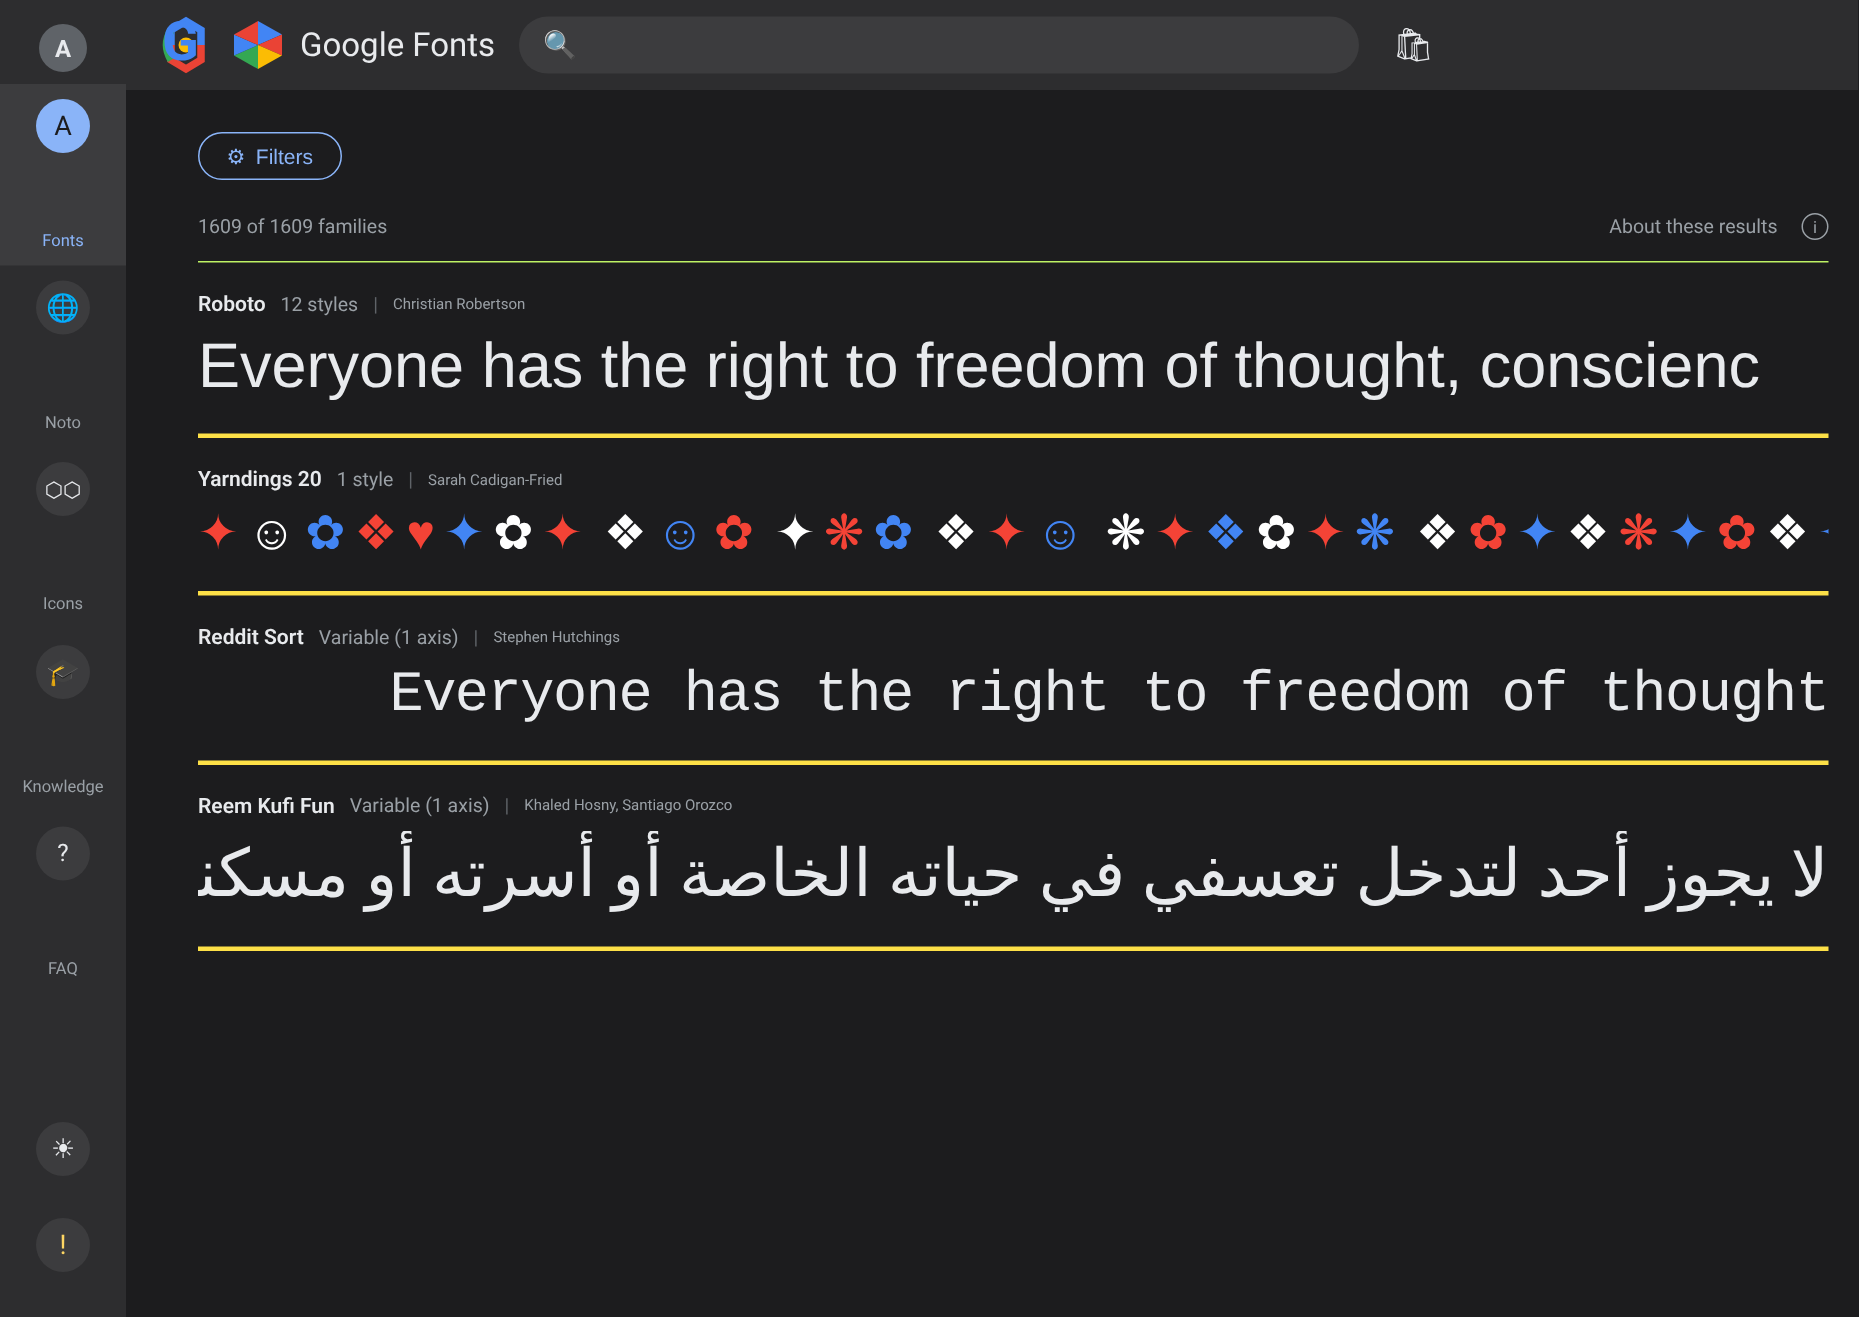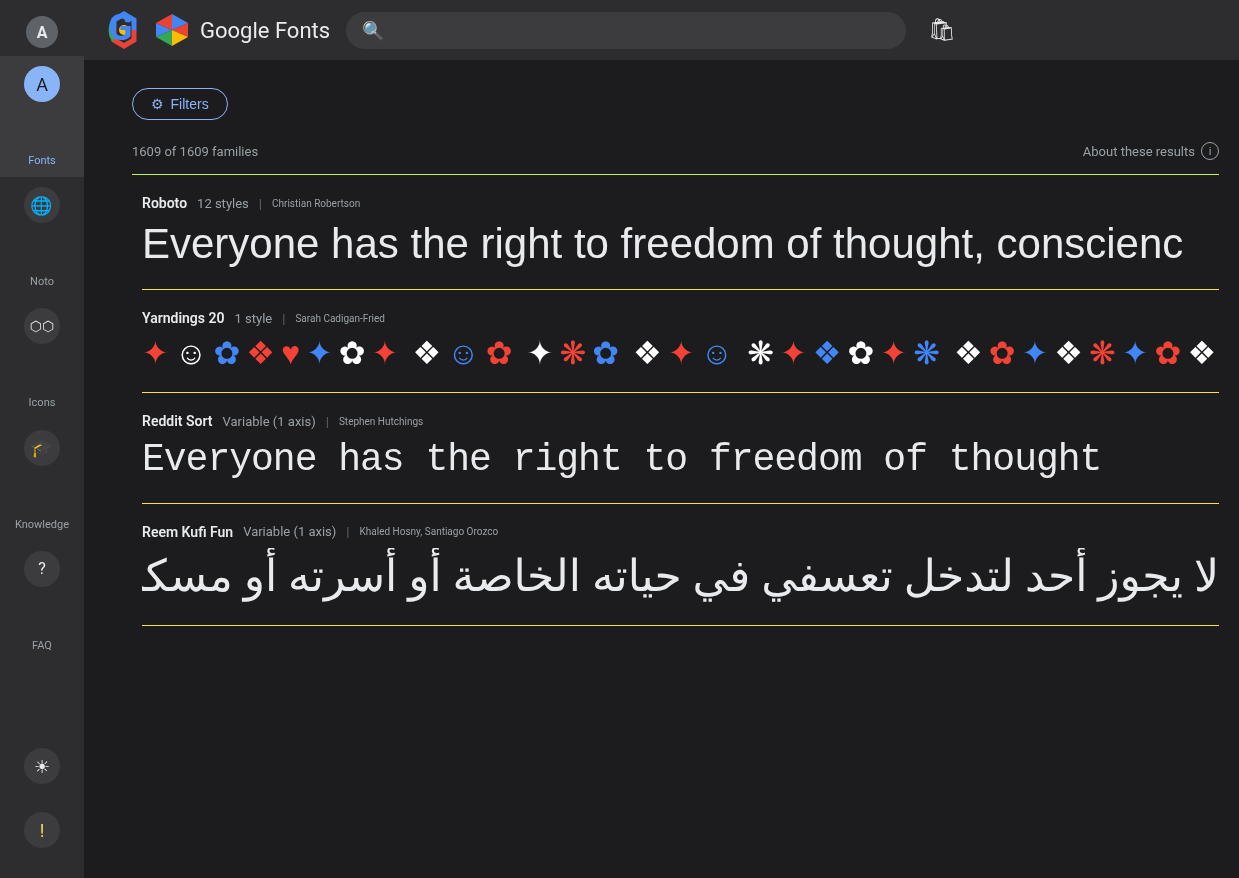--- a/index.html
+++ b/index.html
@@ -198,29 +198,28 @@
     }
     .count-text {
       font-size: 13px;
       color: #9aa0a6;
     }
     .about-link {
       font-size: 13px;
       color: #9aa0a6;
       display: flex;
       align-items: center;
-      gap: 6px;
+      gap: 16px;
       cursor: pointer;
     }
 
     
     .font-card {
-      border-bottom: 1px solid #fde047;
+      border-bottom: 3px solid #fde047;
       padding: 20px 0;
-      margin-left: 10px;
     }
     .font-meta {
       display: flex;
       align-items: center;
       gap: 10px;
       margin-bottom: 8px;
     }
     .font-name {
       font-size: 14px;
       font-weight: 600;
@@ -248,20 +247,21 @@
       white-space: nowrap;
     }
     .font-preview-mono {
       font-family: 'Courier New', Courier, monospace;
       font-size: 38px;
       color: #e8eaed;
       line-height: 1.2;
       letter-spacing: -1px;
       overflow: hidden;
       white-space: nowrap;
+      text-align: right;
     }
     .font-preview-arabic {
       font-size: 44px;
       color: #e8eaed;
       line-height: 1.3;
       direction: rtl;
       overflow: hidden;
       white-space: nowrap;
     }
 

